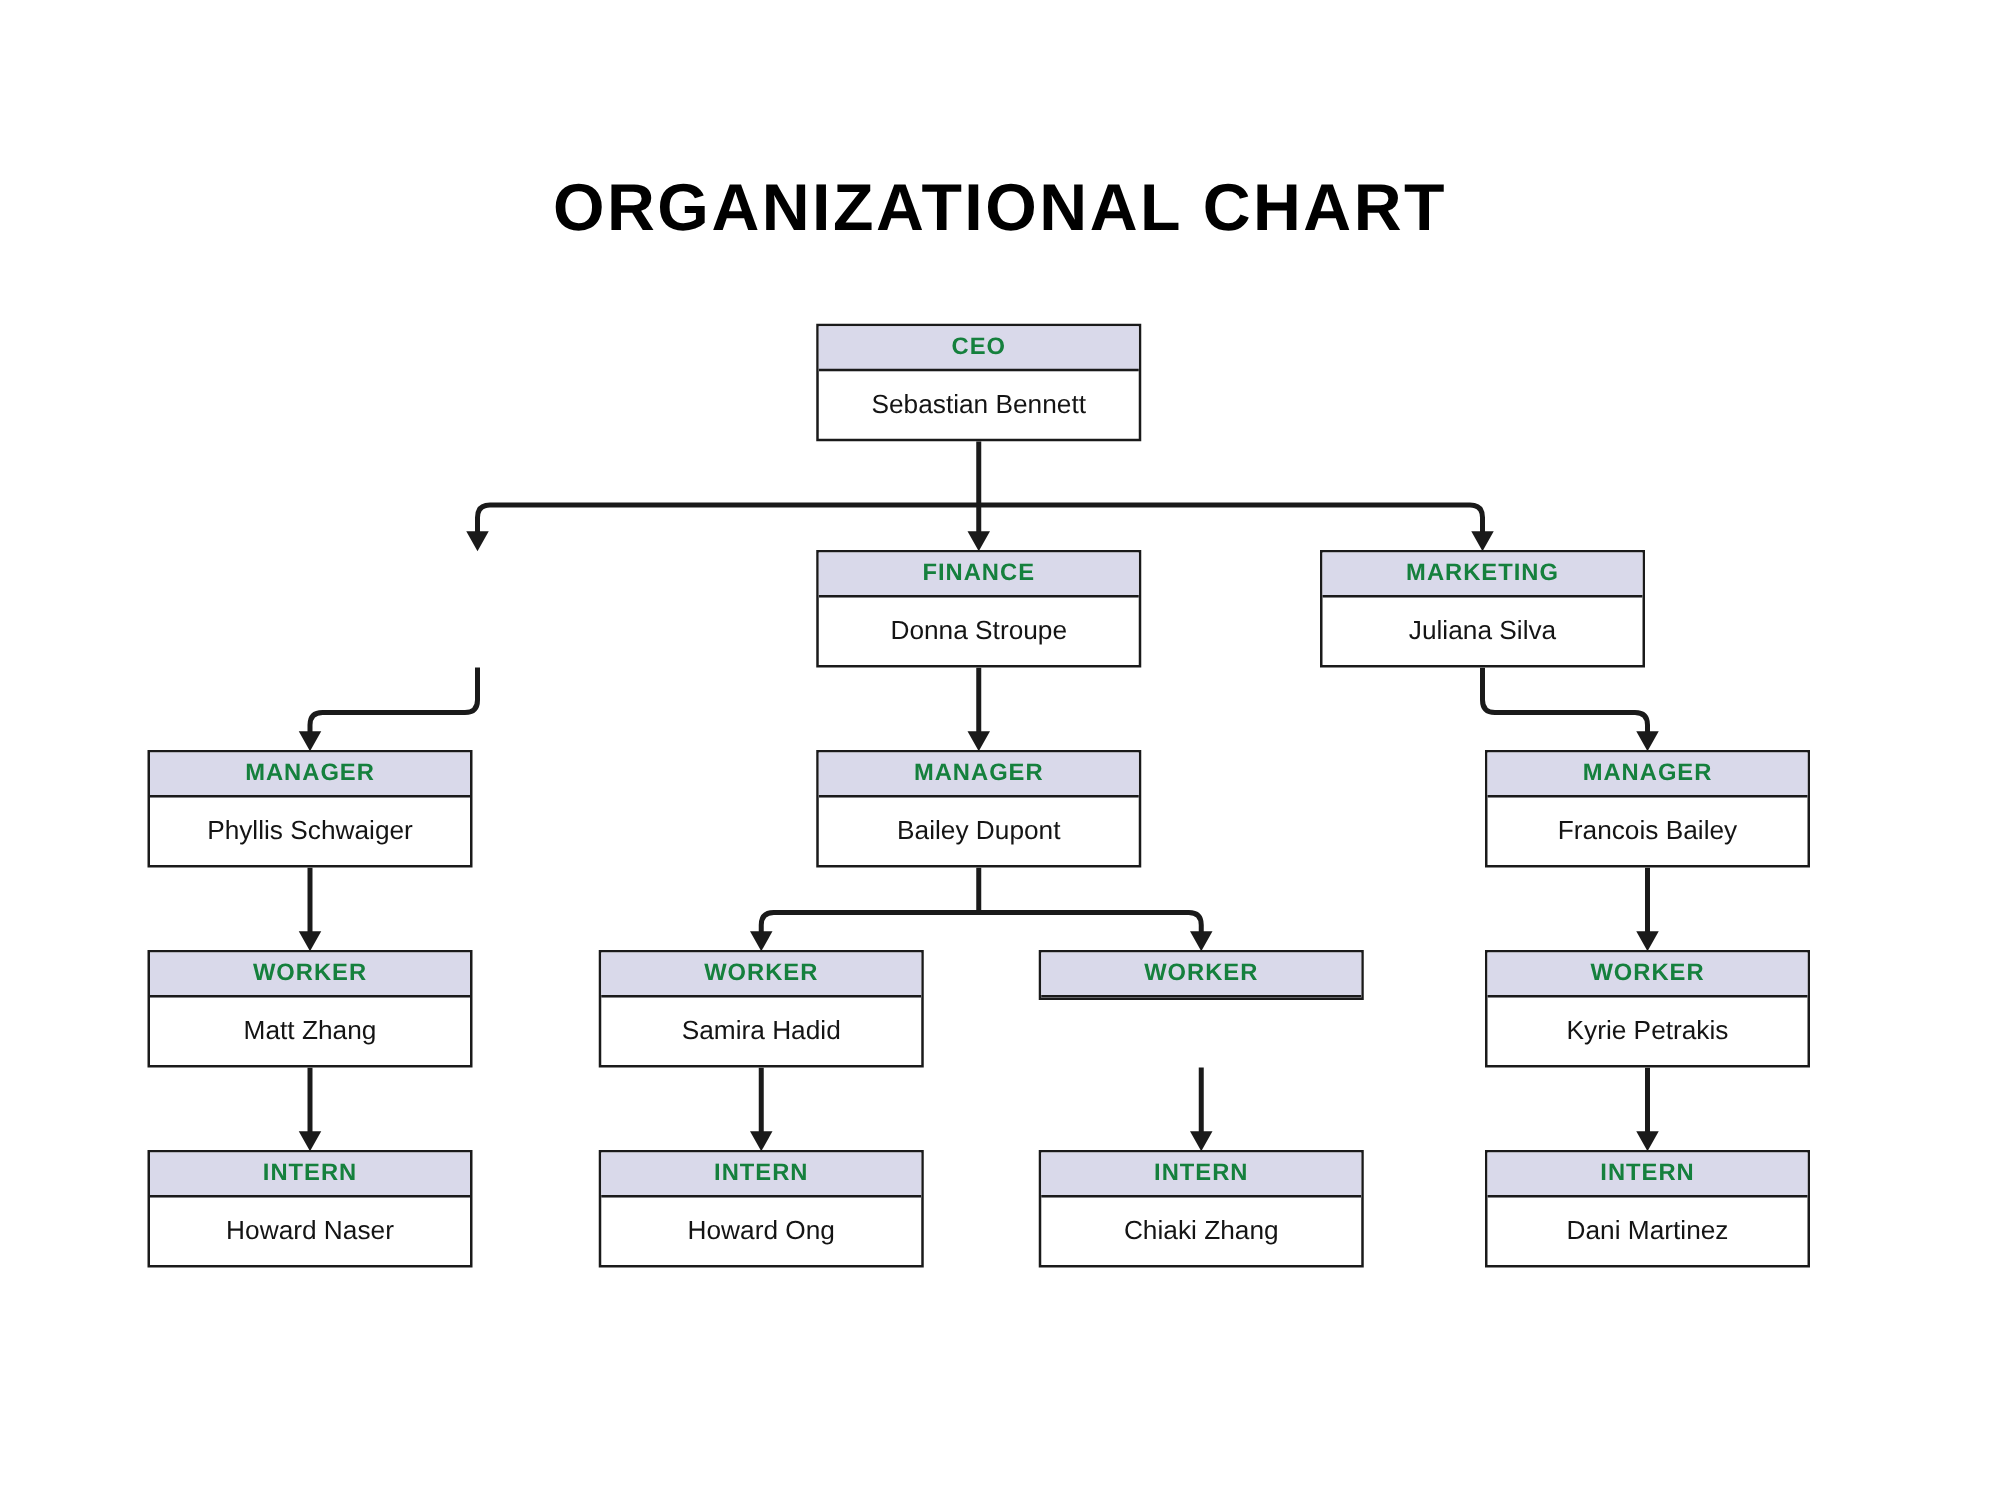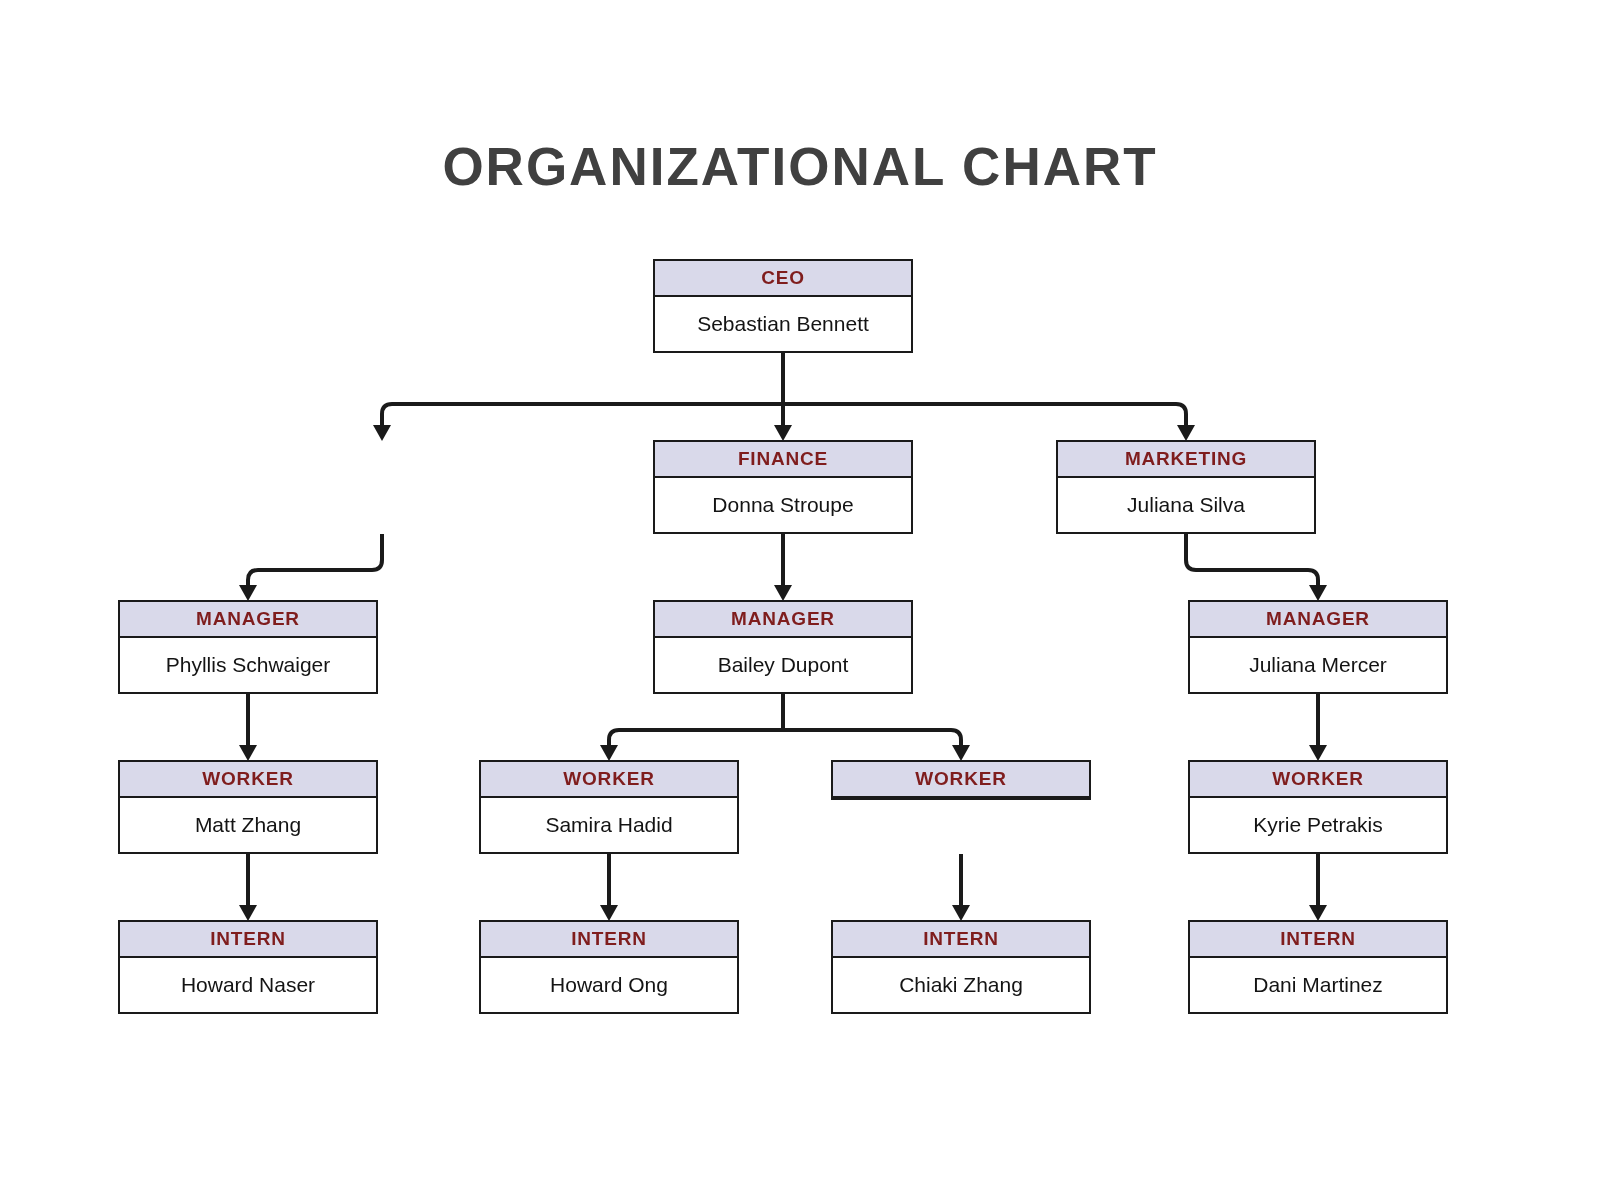--- a/index.html
+++ b/index.html
@@ -11,38 +11,38 @@
     overflow: hidden;
   }
   .canvas { position: absolute; inset: 0; width: 1600px; height: 1200px; }
   .page-title {
     position: absolute;
     left: 0; right: 0; top: 136px;
     text-align: center;
     font-size: 53px;
     font-weight: bold;
     letter-spacing: 2px;
-    color: #404040;
+    color: #000000;
   }
   svg.connectors { position: absolute; left: 0; top: 0; width: 1600px; height: 1200px; }
   .node {
     position: absolute;
     width: 260px;
     background: #ffffff;
     border: 2px solid #1a1a1a;
   }
   .node-header {
     height: 36px;
     background: #d9d9ea;
     border-bottom: 2px solid #1a1a1a;
     display: flex; align-items: center; justify-content: center;
     font-size: 19px;
     font-weight: bold;
     letter-spacing: 0.8px;
-    color: #7f1d1d;
+    color: #15803d;
   }
   .node-body {
     height: 54px;
     display: flex; align-items: center; justify-content: center;
     font-size: 21px;
     color: #141414;
   }
 </style>
 </head>
 <body>
@@ -110,21 +110,21 @@
   <div class="node" style="left:118px;top:600px">
     <div class="node-header">MANAGER</div>
     <div class="node-body">Phyllis Schwaiger</div>
   </div>
   <div class="node" style="left:653px;top:600px">
     <div class="node-header">MANAGER</div>
     <div class="node-body">Bailey Dupont</div>
   </div>
   <div class="node" style="left:1188px;top:600px">
     <div class="node-header">MANAGER</div>
-    <div class="node-body">Juliana Mercer</div>
+    <div class="node-body">Francois Bailey</div>
   </div>
 
   <div class="node" style="left:118px;top:760px">
     <div class="node-header">WORKER</div>
     <div class="node-body">Matt Zhang</div>
   </div>
   <div class="node" style="left:479px;top:760px">
     <div class="node-header">WORKER</div>
     <div class="node-body">Samira Hadid</div>
   </div>

